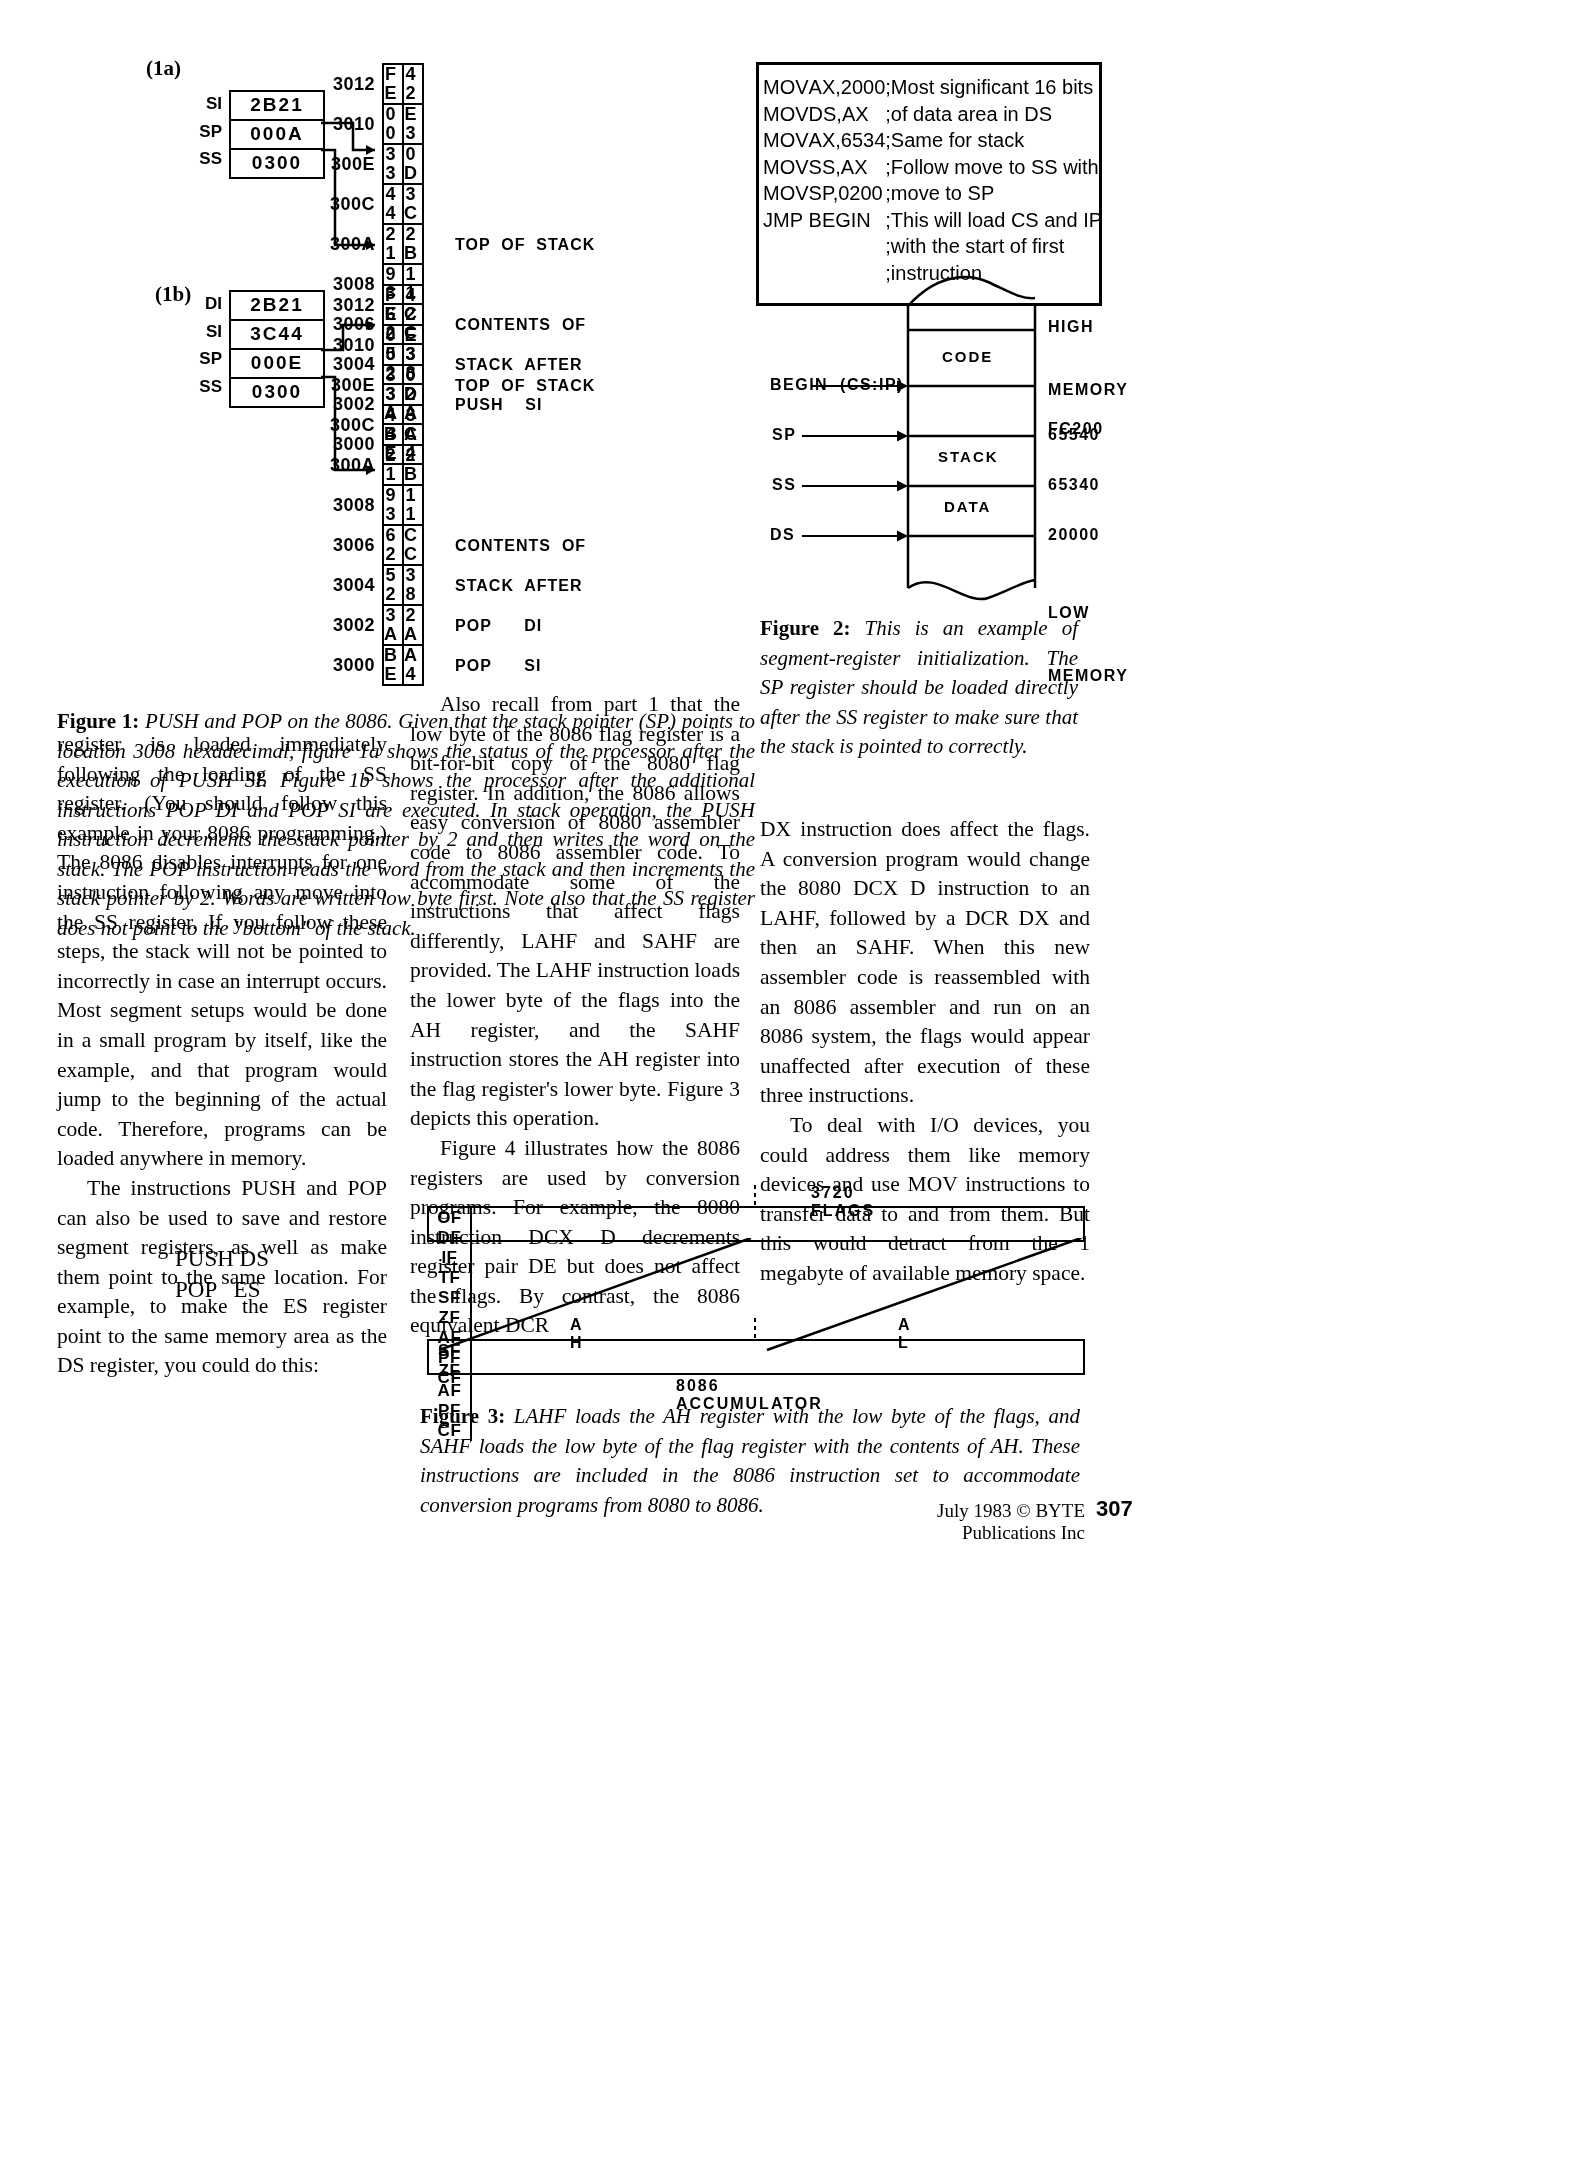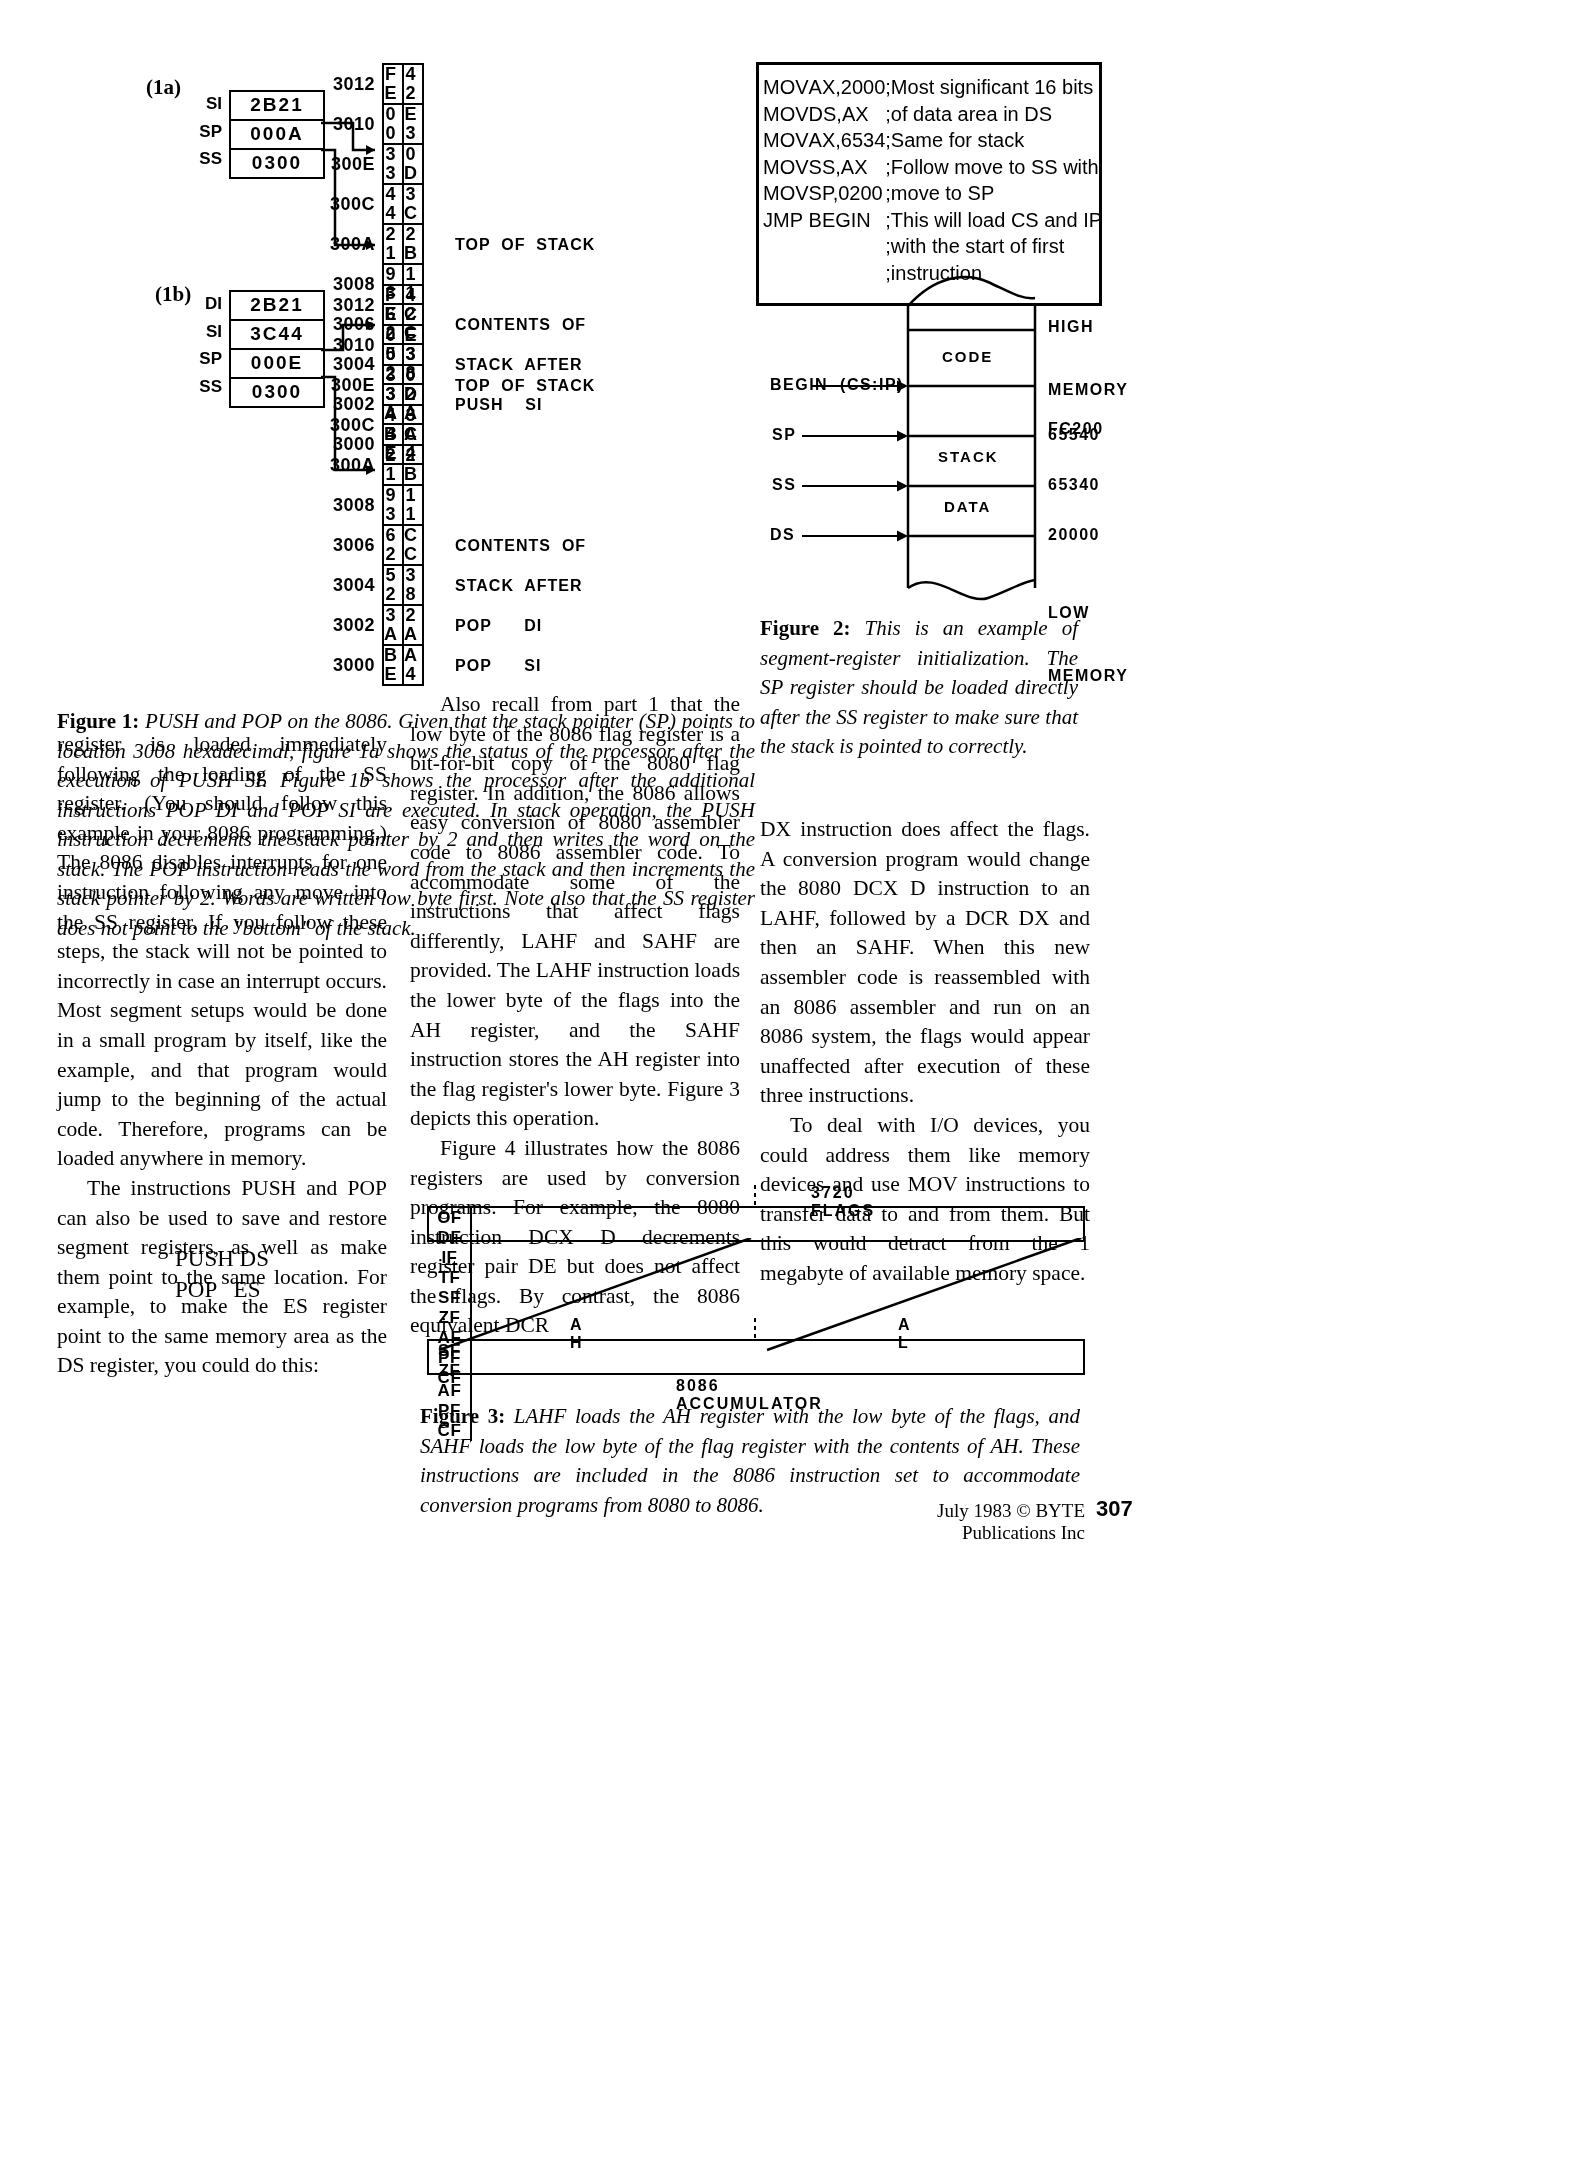--- a/index.html
+++ b/index.html
@@ -95,21 +95,21 @@
   
   .footer{position:absolute;font-family:"Liberation Serif",serif;font-size:19px;}
   .footer .pg{font-family:"Liberation Sans",sans-serif;font-weight:bold;font-size:22px;}
 </style>
 </head>
 <body>
 
 <div class="page">
 
   <div class="abs" style="left:0;top:0;">
-    <div class="abs fig-label" style="left:146px;top:75px;">(1a)</div>
+    <div class="abs fig-label" style="left:146px;top:56px;">(1a)</div>
 
     <div class="abs reglabels" style="left:180px;top:90px;width:42px;">
       <div>SI</div>
       <div>SP</div>
       <div>SS</div>
     </div>
     <div class="abs regbox" style="left:229px;top:90px;">
       <div>2B21</div>
       <div>000A</div>
       <div>0300</div>

